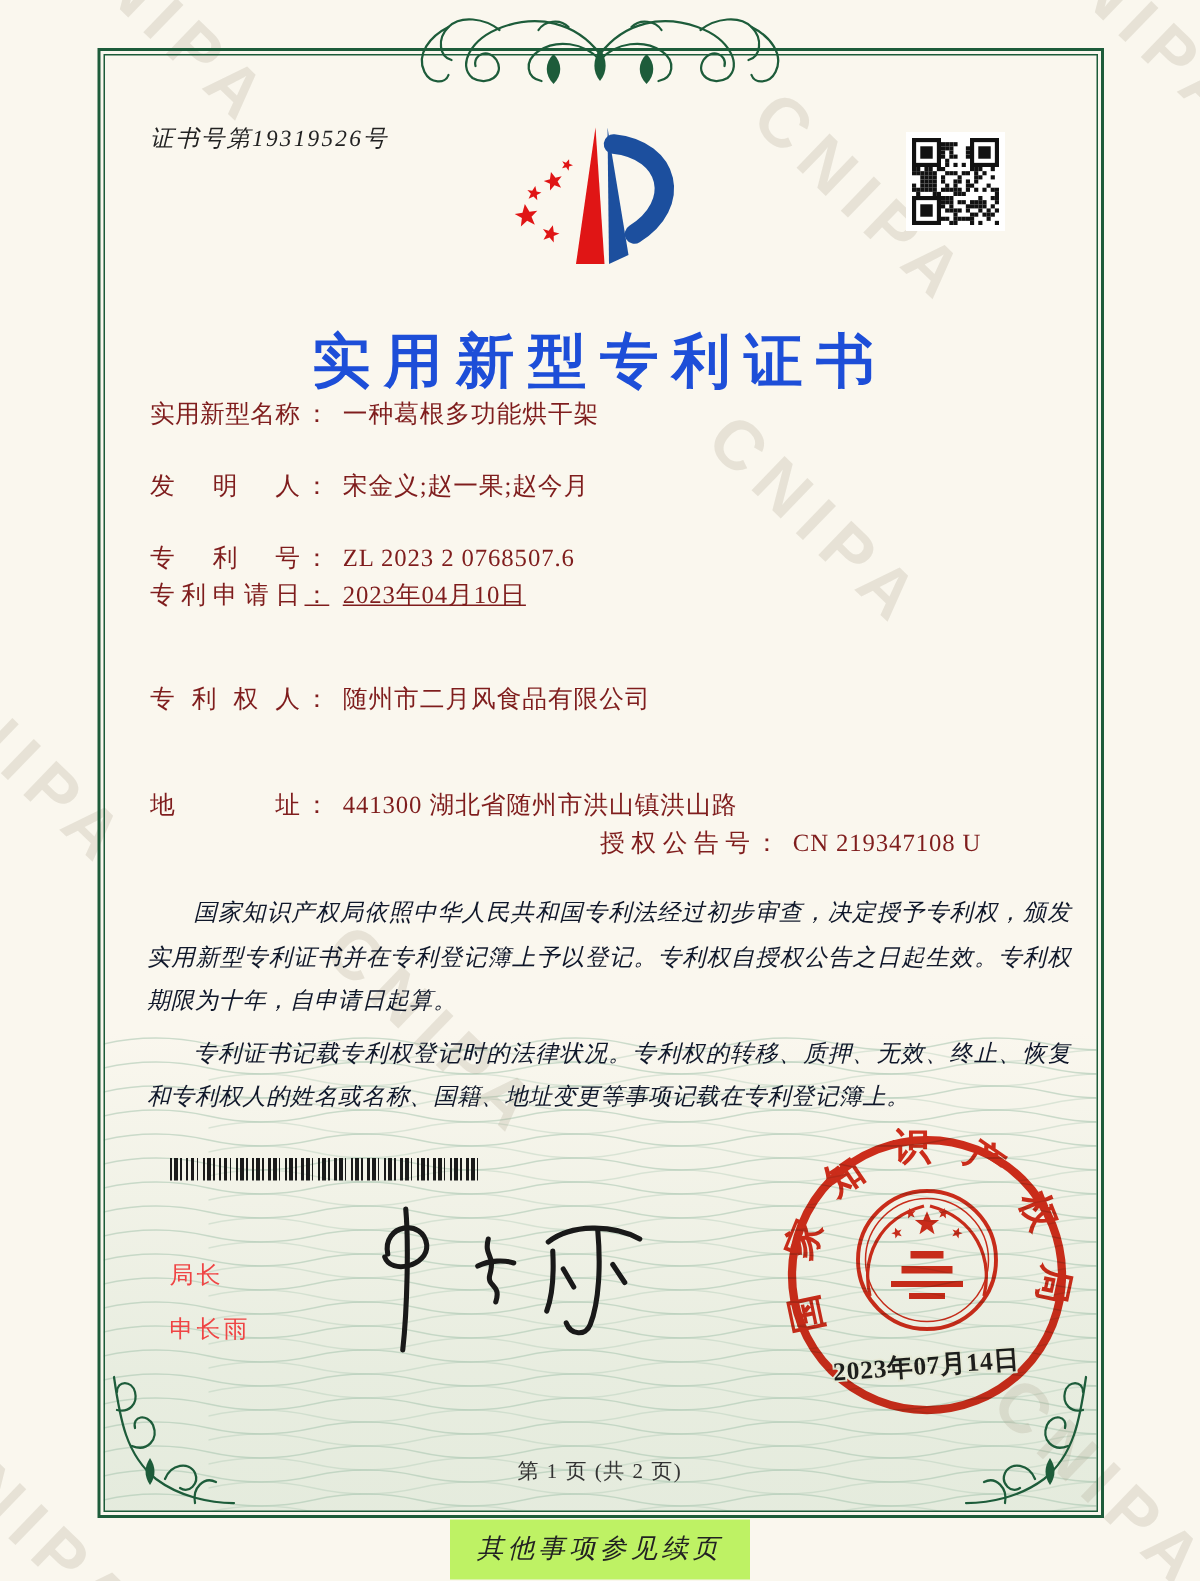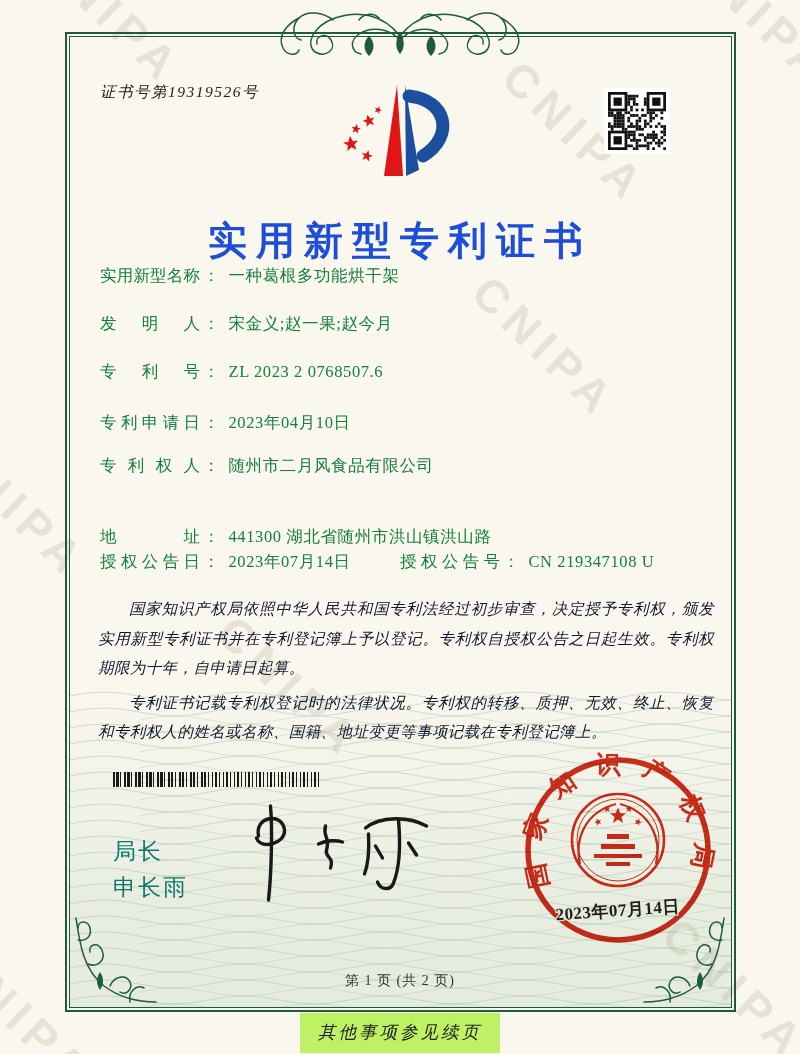--- a/index.html
+++ b/index.html
@@ -26,38 +26,38 @@
   .wm{position:absolute;font-family:"Liberation Sans",sans-serif;font-weight:700;
     font-size:46px;letter-spacing:8px;color:rgba(165,155,133,.22);
     transform:rotate(44deg);white-space:nowrap;pointer-events:none;}
   
   .cert-no{position:absolute;left:100px;top:82px;font-size:15.5px;letter-spacing:1.5px;color:#222;font-style:italic;}
   .qr-wrap{position:absolute;left:604px;top:88px;background:#fff;padding:4px;line-height:0;}
   
   .doc-title{position:absolute;left:0;right:0;top:188px;text-align:center;
     font-size:39px;font-weight:700;letter-spacing:9px;color:#1d4ed8;}
   
-  .f-row{position:absolute;left:100px;right:60px;height:26px;font-size:16.5px;color:#15803d;white-space:nowrap;}
+  .f-row{position:absolute;left:100px;right:60px;height:26px;font-size:16.5px;color:#7f1d1d;white-space:nowrap;}
   .f-label{display:inline-block;width:100px;text-align:justify;text-align-last:justify;vertical-align:top;}
   .f-colon{margin:0 9px 0 3px;}
   .f-value{letter-spacing:.6px;}
   .f-second{position:absolute;left:300px;top:0;}
   
   .body-text{position:absolute;left:98px;right:86px;top:594px;
     font-size:15.5px;line-height:29.5px;text-align:justify;color:#0f172a;font-style:italic;}
   .body-text p{margin:0 0 5px;text-indent:2em;letter-spacing:.4px;}
   
   .barcode{position:absolute;left:113px;top:772px;width:209px;height:15px;
     background:repeating-linear-gradient(90deg,
       #1a1a1a 0 1.5px,transparent 1.5px 3px,
       #1a1a1a 3px 5.5px,transparent 5.5px 7px,
       #1a1a1a 7px 8px,transparent 8px 11px);}
   
   .sig-block{position:absolute;left:113px;top:833px;font-family:"Liberation Sans","DejaVu Sans",sans-serif;
-    font-size:23px;color:#0f766e;line-height:36px;letter-spacing:2px;}
+    font-size:16px;color:#ef4444;line-height:36px;letter-spacing:2px;}
   .sig-svg{position:absolute;left:228px;top:798px;}
   .sig-svg path{stroke:#191919;stroke-width:3.4;fill:none;stroke-linecap:round;stroke-linejoin:round;}
   
   .seal{position:absolute;left:520px;top:752px;width:196px;height:196px;mix-blend-mode:multiply;opacity:.95;}
   .seal-ring{fill:none;stroke:var(--seal-red);stroke-width:5.5;}
   .seal-ring-text{font-size:25px;font-weight:700;letter-spacing:20px;fill:var(--seal-red);
     font-family:"Liberation Serif",serif;}
   .emblem{fill:var(--seal-red);}
   .emblem-line{fill:none;stroke:var(--seal-red);}
   .seal-date{font-size:17px;font-weight:700;fill:#141414;font-family:"Liberation Serif",serif;
@@ -305,33 +305,30 @@
 
 <div class="f-row" style="top:265px;">
   <span class="f-label">实用新型名称</span><span class="f-colon">：</span><span class="f-value">一种葛根多功能烘干架</span>
 </div>
 <div class="f-row" style="top:313px;">
   <span class="f-label">发明人</span><span class="f-colon">：</span><span class="f-value">宋金义;赵一果;赵今月</span>
 </div>
 <div class="f-row" style="top:361px;">
   <span class="f-label">专利号</span><span class="f-colon">：</span><span class="f-value">ZL 2023 2 0768507.6</span>
 </div>
-<div class="f-row" style="top:412px;">
+<div class="f-row" style="top:386px;text-decoration:underline;">
   <span class="f-label">专利申请日</span><span class="f-colon">：</span><span class="f-value">2023年04月10日</span>
 </div>
 <div class="f-row" style="top:455px;">
   <span class="f-label">专利权人</span><span class="f-colon">：</span><span class="f-value">随州市二月风食品有限公司</span>
 </div>
 <div class="f-row" style="top:526px;">
   <span class="f-label">地址</span><span class="f-colon">：</span><span class="f-value">441300 湖北省随州市洪山镇洪山路</span>
 </div>
 <div class="f-row" style="top:551px;">
-  <span>
-    <span class="f-label">授权公告日</span><span class="f-colon">：</span><span class="f-value">2023年07月14日</span>
-  </span>
   <span class="f-second">
     <span class="f-label">授权公告号</span><span class="f-colon">：</span><span class="f-value">CN 219347108 U</span>
   </span>
 </div>
 
 <div class="body-text">
   <p>国家知识产权局依照中华人民共和国专利法经过初步审查，决定授予专利权，颁发实用新型专利证书并在专利登记簿上予以登记。专利权自授权公告之日起生效。专利权期限为十年，自申请日起算。</p>
   <p>专利证书记载专利权登记时的法律状况。专利权的转移、质押、无效、终止、恢复和专利权人的姓名或名称、国籍、地址变更等事项记载在专利登记簿上。</p>
 </div>
 

